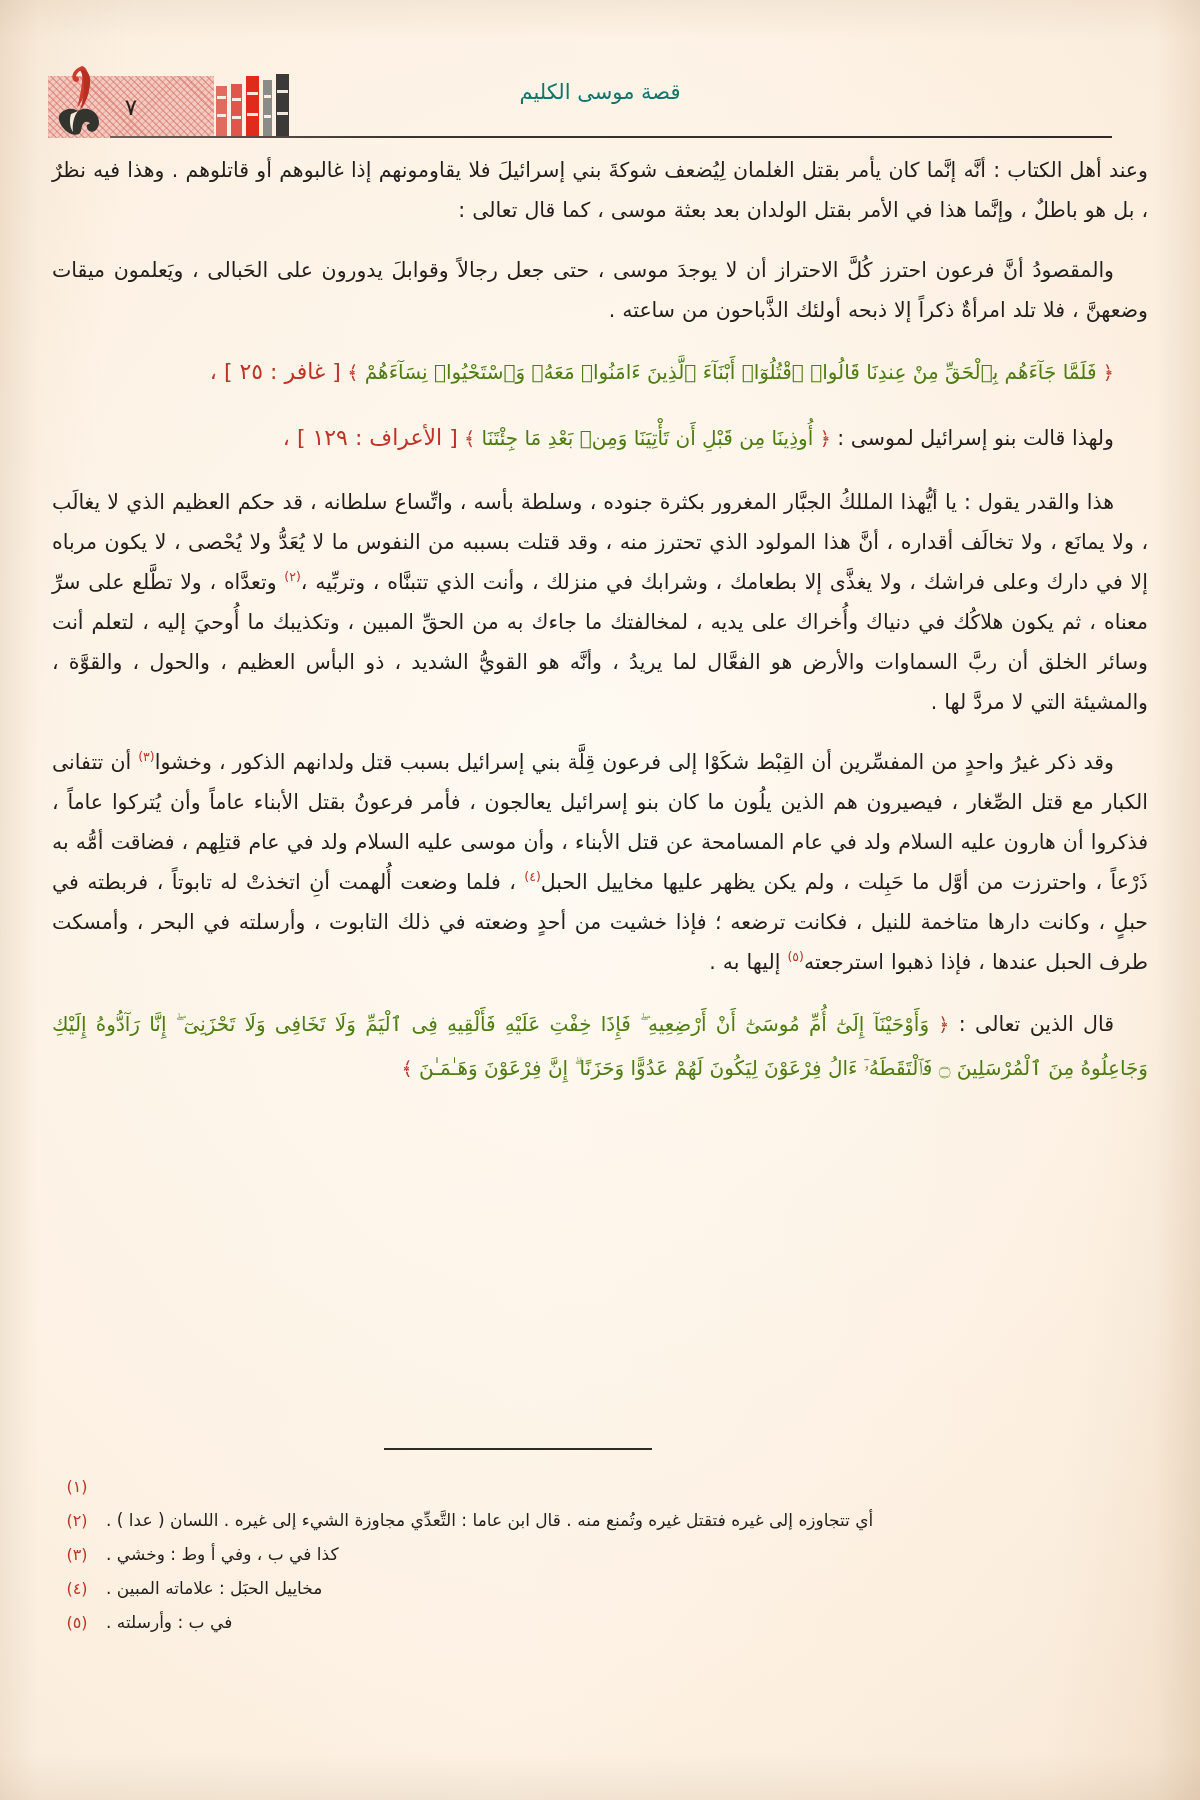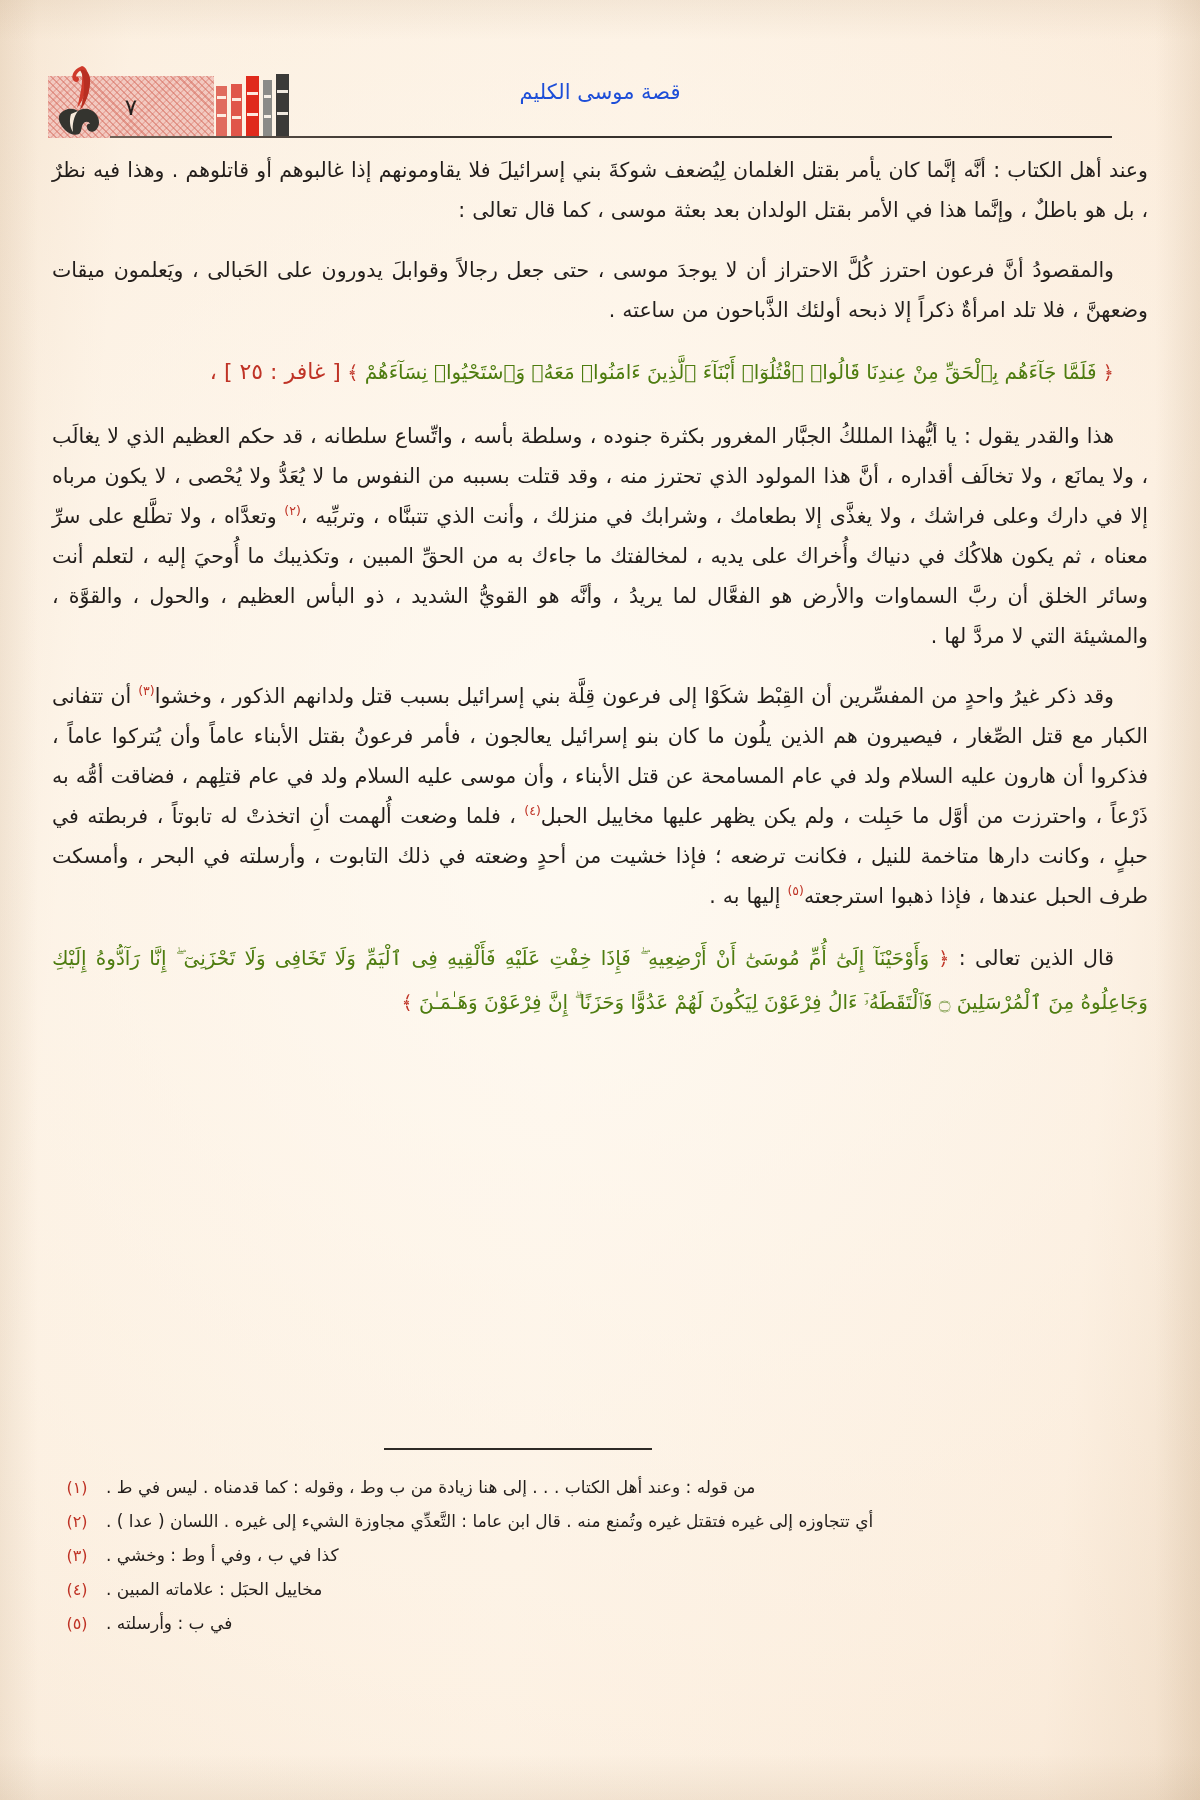--- a/index.html
+++ b/index.html
@@ -108,21 +108,21 @@
   .spine::after  { top: 62%; }
   .spine.s1::before { top: 20%; }
   .spine.s1::after  { top: 56%; }
 
   .running-title {
     position: absolute;
     right: 0; left: 0;
     top: 22px;
     text-align: center;
     font-size: 21px;
-    color: #1d4ed8;
+    color: #0f766e;
     font-family: "DejaVu Sans", sans-serif;
   }
   .leaf-ornament {
     position: absolute;
     left: -6px;
     top: 0px;
     width: 74px;
     height: 84px;
   }
 
@@ -251,41 +251,47 @@
 
     <p class="par">والمقصودُ أنَّ فرعون احترز كُلَّ الاحتراز أن لا يوجدَ موسى ، حتى جعل رجالاً وقوابلَ يدورون على الحَبالى ، ويَعلمون ميقات وضعهنَّ ، فلا تلد امرأةٌ ذكراً إلا ذبحه أولئك الذَّباحون من ساعته .</p>
 
     <div class="verse-block">
       <span class="qmark">﴿</span>
       <span class="quran">فَلَمَّا جَآءَهُم بِٱلْحَقِّ مِنْ عِندِنَا قَالُوا۟ ٱقْتُلُوٓا۟ أَبْنَآءَ ٱلَّذِينَ ءَامَنُوا۟ مَعَهُۥ وَٱسْتَحْيُوا۟ نِسَآءَهُمْ</span>
       <span class="qmark">﴾</span>
       <span class="ref">[ غافر : ٢٥ ] ،</span>
     </div>
 
+    <div class="verse-block">
+      <span class="lead">ولهذا قالت بنو إسرائيل لموسى : </span>
+      <span class="qmark">﴿</span>
+      <span class="quran">أُوذِينَا مِن قَبْلِ أَن تَأْتِيَنَا وَمِنۢ بَعْدِ مَا جِئْتَنَا</span>
+      <span class="qmark">﴾</span>
+      <span class="ref">[ الأعراف : ١٢٩ ] ،</span>
+    </div>
 
 
     <p class="par"><span>هذا والقدر يقول : يا أيُّهذا المللكُ الجبَّار المغرور بكثرة جنوده ، وسلطة بأسه ، واتِّساع سلطانه ، قد حكم العظيم الذي لا يغالَب ، ولا يمانَع ، ولا تخالَف أقداره ، أنَّ هذا المولود الذي تحترز منه ، وقد قتلت بسببه من النفوس ما لا يُعَدُّ ولا يُحْصى ، لا يكون مرباه إلا في دارك وعلى فراشك ، ولا يغذَّى إلا بطعامك ، وشرابك في منزلك ، وأنت الذي تتبنَّاه ، وتربِّيه ،</span><sup class="fn">(٢)</sup><span> وتعدَّاه ، ولا تطَّلع على سرِّ معناه ، ثم يكون هلاكُك في دنياك وأُخراك على يديه ، لمخالفتك ما جاءك به من الحقِّ المبين ، وتكذيبك ما أُوحيَ إليه ، لتعلم أنت وسائر الخلق أن ربَّ السماوات والأرض هو الفعَّال لما يريدُ ، وأنَّه هو القويُّ الشديد ، ذو البأس العظيم ، والحول ، والقوَّة ، والمشيئة التي لا مردَّ لها .</span></p>
 
     <p class="par"><span>وقد ذكر غيرُ واحدٍ من المفسِّرين أن القِبْط شكَوْا إلى فرعون قِلَّة بني إسرائيل بسبب قتل ولدانهم الذكور ، وخشوا</span><sup class="fn">(٣)</sup><span> أن تتفانى الكبار مع قتل الصِّغار ، فيصيرون هم الذين يلُون ما كان بنو إسرائيل يعالجون ، فأمر فرعونُ بقتل الأبناء عاماً وأن يُتركوا عاماً ، فذكروا أن هارون عليه السلام ولد في عام المسامحة عن قتل الأبناء ، وأن موسى عليه السلام ولد في عام قتلِهم ، فضاقت أمُّه به ذَرْعاً ، واحترزت من أوَّل ما حَبِلت ، ولم يكن يظهر عليها مخاييل الحبل</span><sup class="fn">(٤)</sup><span> ، فلما وضعت أُلهمت أنِ اتخذتْ له تابوتاً ، فربطته في حبلٍ ، وكانت دارها متاخمة للنيل ، فكانت ترضعه ؛ فإذا خشيت من أحدٍ وضعته في ذلك التابوت ، وأرسلته في البحر ، وأمسكت طرف الحبل عندها ، فإذا ذهبوا استرجعته</span><sup class="fn">(٥)</sup><span> إليها به .</span></p>
 
     <div class="verse-block">
       <span class="lead">قال الذين تعالى : </span>
       <span class="qmark">﴿</span>
       <span class="quran">وَأَوْحَيْنَآ إِلَىٰٓ أُمِّ مُوسَىٰٓ أَنْ أَرْضِعِيهِ ۖ فَإِذَا خِفْتِ عَلَيْهِ فَأَلْقِيهِ فِى ٱلْيَمِّ وَلَا تَخَافِى وَلَا تَحْزَنِىٓ ۖ إِنَّا</span>
       <span class="quran">رَآدُّوهُ إِلَيْكِ وَجَاعِلُوهُ مِنَ ٱلْمُرْسَلِينَ ۝ فَٱلْتَقَطَهُۥٓ ءَالُ فِرْعَوْنَ لِيَكُونَ لَهُمْ عَدُوًّا وَحَزَنًا ۗ إِنَّ فِرْعَوْنَ وَهَـٰمَـٰنَ</span>
       <span class="qmark">﴾</span>
     </div>
 
   </div>
 
   <div class="fn-rule"></div>
 
   <div class="footnotes">
     <div class="fn-row">
-      <span class="fn-text">من قوله : وعند أهل الكتاب . . . إلى هنا زيادة من ب وط ، وقوله : كما قدمناه . ليس في ط .</span>
       <span class="fn-num">(١)</span>
     </div>
     <div class="fn-row">
       <span class="fn-text">أي تتجاوزه إلى غيره فتقتل غيره وتُمنع منه . قال ابن عاما : التَّعدِّي مجاوزة الشيء إلى غيره . اللسان ( عدا ) .</span>
       <span class="fn-num">(٢)</span>
     </div>
     <div class="fn-row">
       <span class="fn-text">كذا في ب ، وفي أ وط : وخشي .</span>
       <span class="fn-num">(٣)</span>
     </div>

